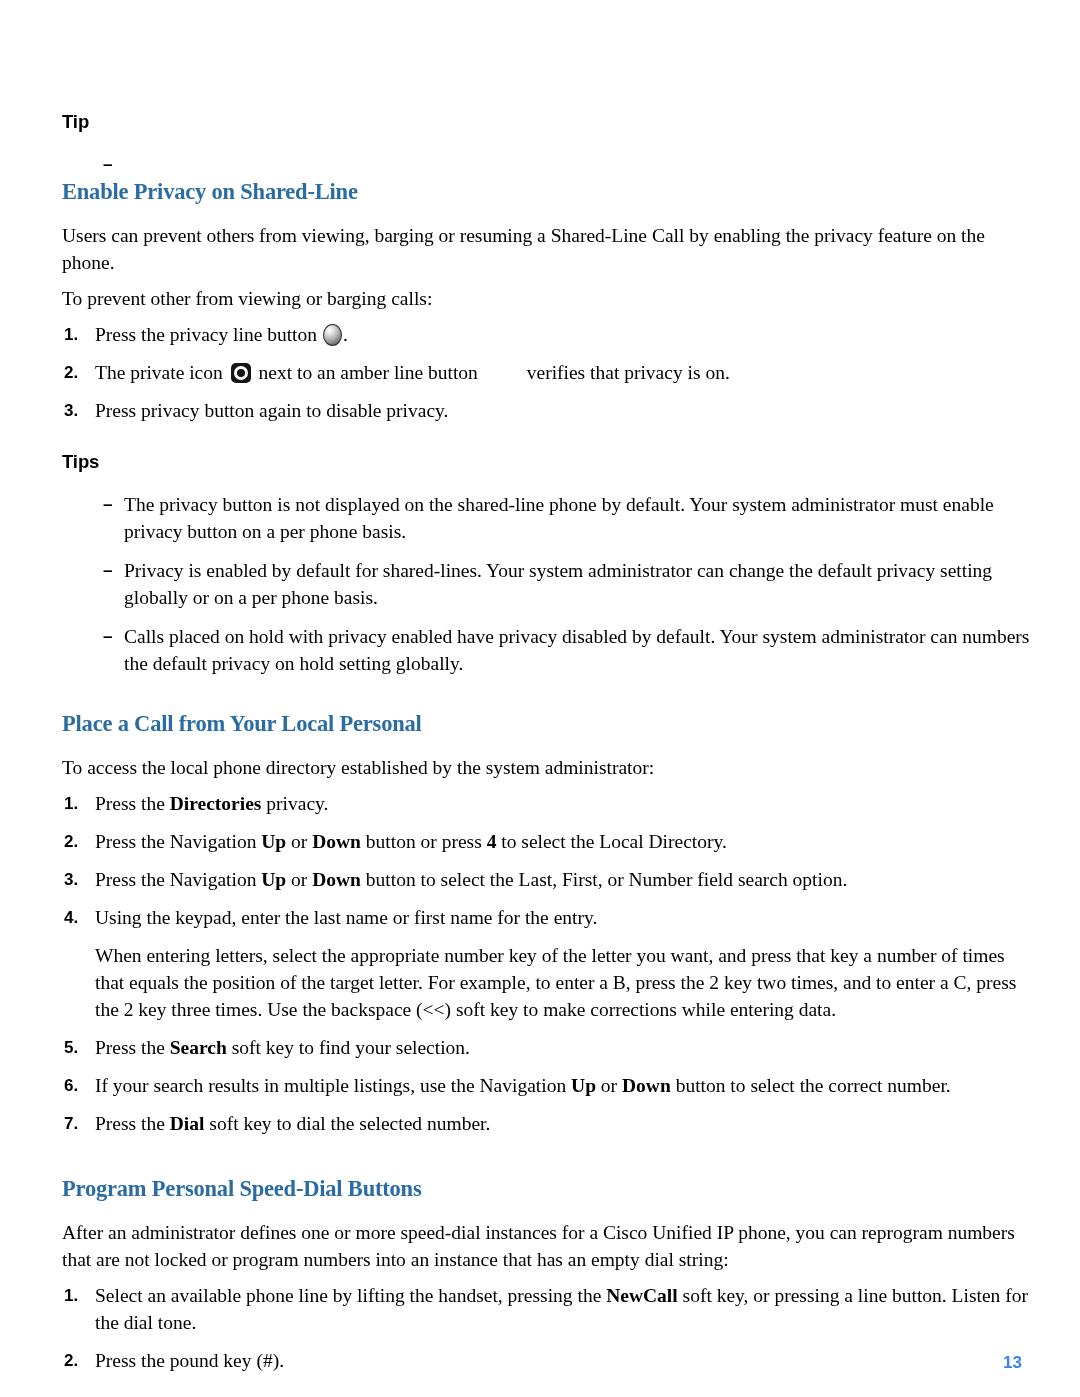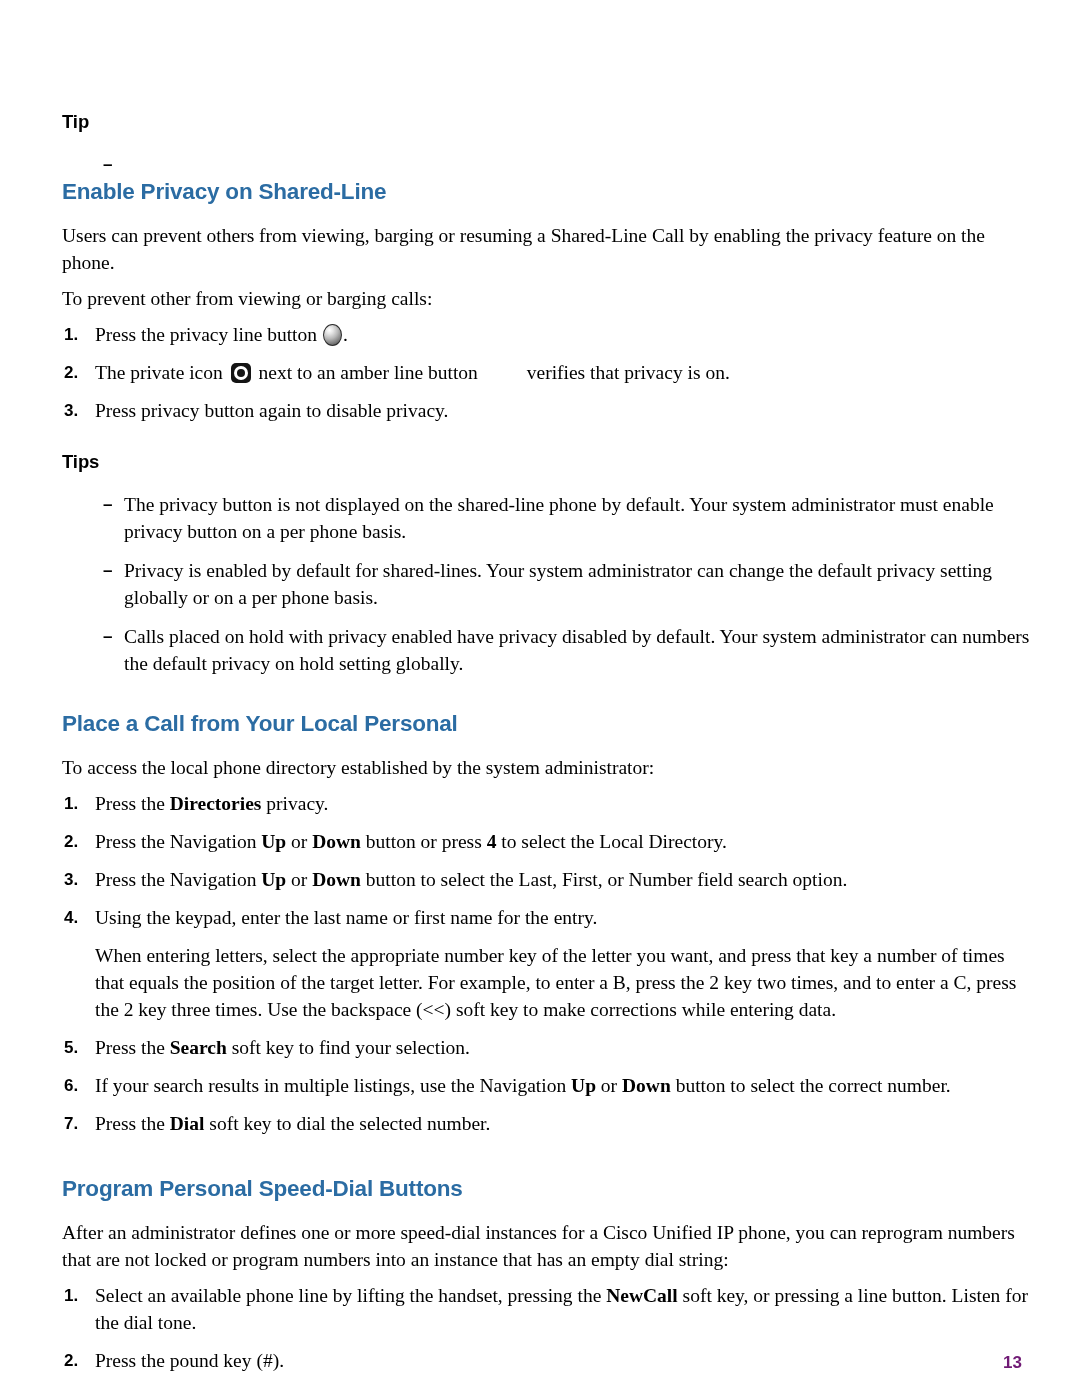--- a/index.html
+++ b/index.html
@@ -41,21 +41,21 @@
     font-weight: bold;
     font-size: 18.5px;
     line-height: 22px;
     color: #000;
     margin: 0 0 18px 0;
     letter-spacing: -0.1px;
   }
 
   
   .heading {
-    font-family: Liberation Sans, sans-serif;
+    font-family: Liberation Serif, serif;
     font-weight: bold;
     font-size: 22.5px;
     line-height: 27px;
     color: #2b6ca3;
     margin: 0 0 17px 0;
     letter-spacing: -0.2px;
   }
 
   
   .dash-list {
@@ -164,21 +164,21 @@
   .gap-md { height: 16px; }
 
   
   .page-number {
     position: absolute;
     right: 58px;
     bottom: 40px;
     font-family: "Liberation Sans", sans-serif;
     font-weight: bold;
     font-size: 17px;
-    color: #701a75;
+    color: #3b82f6;
   }
 </style>
 </head>
 <body>
 
 <div class="page">
 
   <div class="tip-label">Tip</div>
   <ul class="dash-list">
     <li class="dash-item">

